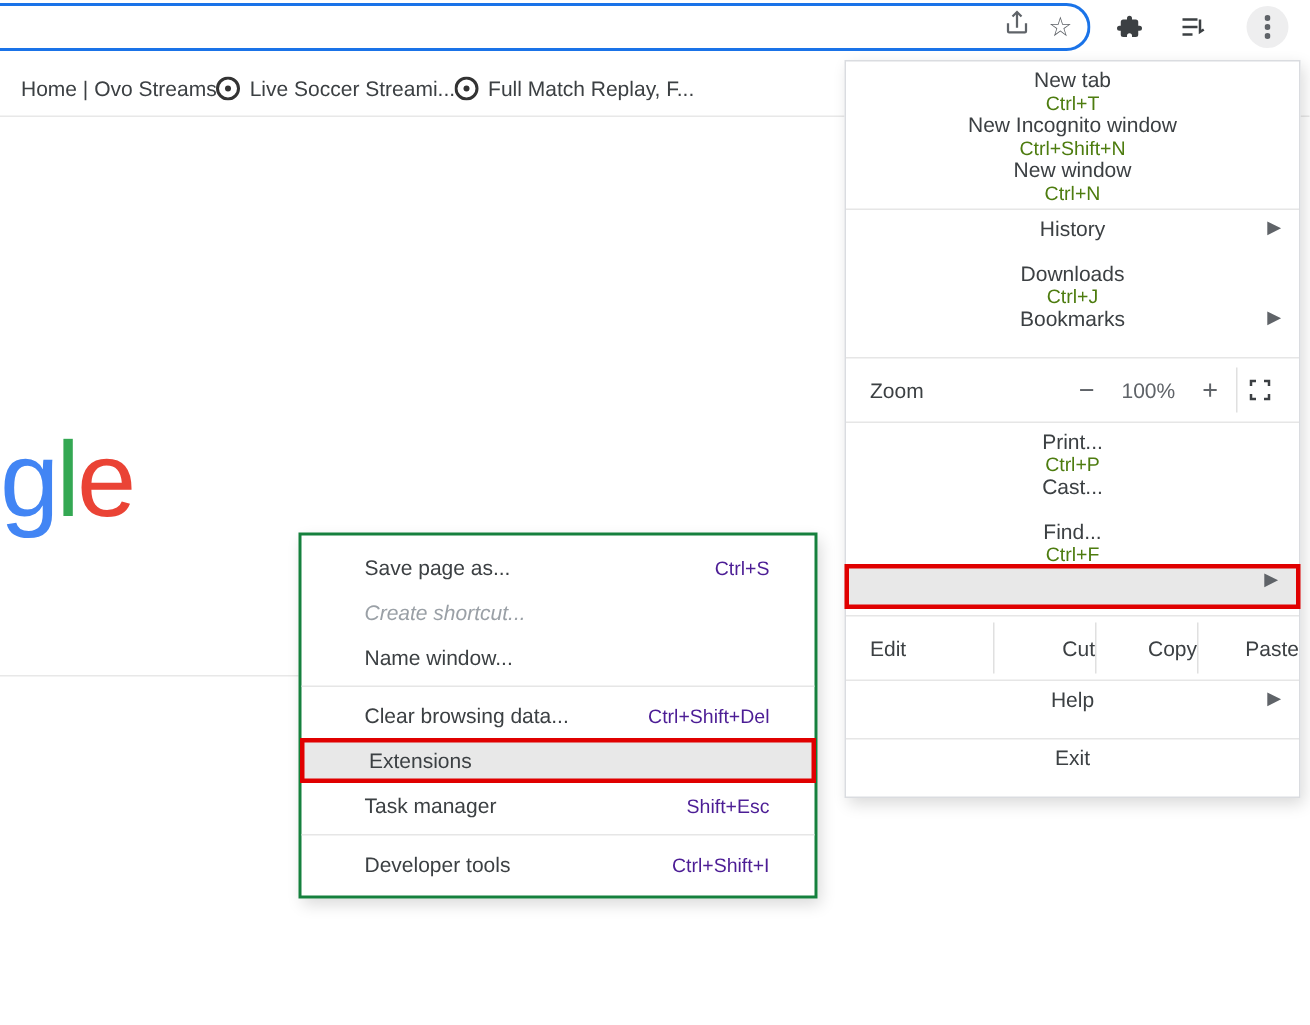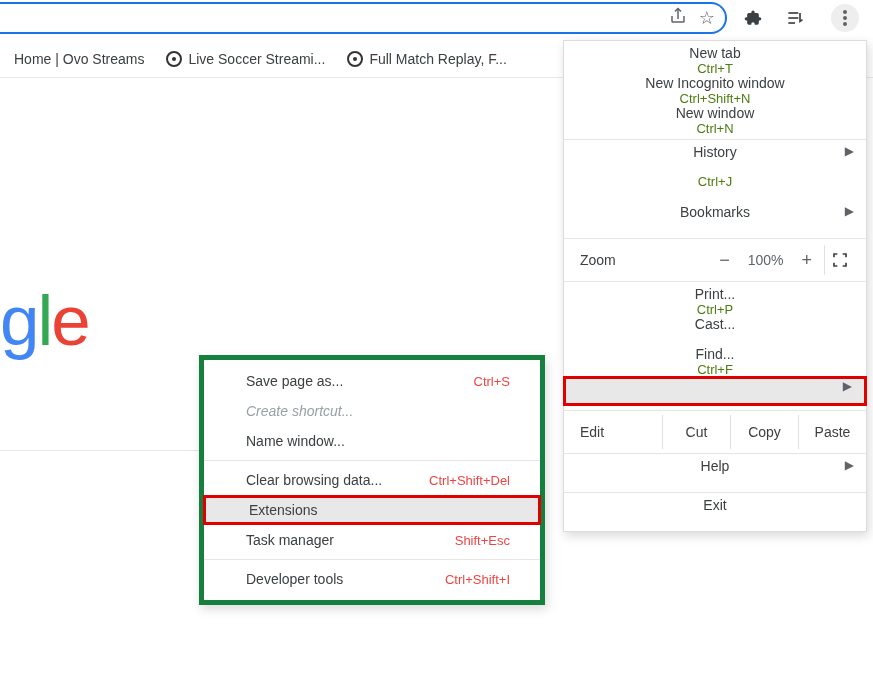--- a/index.html
+++ b/index.html
@@ -9,21 +9,21 @@
   .addr-row { position: absolute; top: 0; left: 0; right: 0; height: 36px; display: flex; align-items: center; }
   .omnibox { flex: 1; height: 32px; border: 2px solid #1a73e8; border-left: none; border-radius: 0 16px 16px 0; margin-right: 4px; position: relative; background:#fff;}
   .omnibox .share-icon { position: absolute; right: 38px; top: 50%; transform: translateY(-50%); font-size: 16px; color:#5f6368; }
   .omnibox .star-icon  { position: absolute; right: 10px; top: 50%; transform: translateY(-50%); font-size: 18px; color:#5f6368; }
   .toolbar-icons { display: flex; align-items: center; gap: 18px; padding: 0 14px 0 10px; }
   .tb-icon { width: 24px; height: 24px; display: flex; align-items: center; justify-content: center; color: #5f6368; font-size: 18px; }
   .kebab { width: 28px; height: 28px; border-radius: 50%; background: #eeeeef; display: flex; align-items: center; justify-content: center; margin-left: 6px; }
   .kebab svg circle { fill: #5f6368; }
 
   
-  .bm-bar { position: absolute; top: 40px; left: 0; right: 0; height: 38px; border-bottom: 1px solid #e8e8e8; display: flex; align-items: center; padding-left: 14px; gap: 22px; font-size: 14px; color:#3c4043;}
+  .bm-bar { position: absolute; top: 40px; left: 0; right: 0; height: 38px; border-bottom: 1px solid #e8e8e8; display: flex; align-items: center; padding-left: 14px; font-size: 14px; color:#3c4043;}
   .bm-item { display: flex; align-items: center; gap: 6px; white-space: nowrap; max-width: 180px; overflow: hidden; text-overflow: ellipsis; cursor: pointer; }
   .soccer { width:16px; height:16px; border:2px solid #333; border-radius:50%; position:relative; flex-shrink:0;}
   .soccer::after{content:"";position:absolute;top:4px;left:4px;width:4px;height:4px;background:#333;border-radius:50%;}
 
   
   .logo { position: absolute; top: 280px; left: 0; font-family: "Product Sans", Arial, sans-serif; font-size: 71px; font-weight: 500; letter-spacing: -2px; text-align: right; }
   .g { color: #4285f4; } .l { color: #34a853; } .e { color: #ea4335; }
 
   
   .sep-line { position:absolute; top:450px; left:0; right:330px; height:1px; background:#e8e8e8;}
@@ -42,27 +42,27 @@
   
   .zoom-row { display:flex; align-items:center; height:34px; padding:0 12px 0 16px;}
   .zoom-row .lbl{flex:1;}
   .zoom-ctrl{display:flex;align-items:center;gap:18px;color:#5f6368;}
   .zoom-ctrl button{background:none;border:none;font-size:18px;color:#5f6368;cursor:pointer;}
   .fs-box{width:30px;height:30px;border-left:1px solid #e0e0e0;display:flex;align-items:center;justify-content:center;margin-left:12px;}
 
   
   .edit-row { display:flex; align-items:center; height:34px; }
   .edit-row .edit-lbl{flex:1; padding-left:16px;}
-  .edit-row .cell{width:68px;text-align:center;border-left:1px solid #e0e0e0;height:100%;display:flex;align-items:center;justify-content:center;cursor:pointer;}
-
-  
-  .submenu { position:absolute; top:355px; left:199px; width:346px; background:#fff; border:5px solid #15803d; box-shadow: 2px 4px 10px rgba(0,0,0,0.15); font-size:14px; color:#3c4043; padding:6px 0;}
+  .edit-row .cell{width:68px;text-align:center;border-left:1px solid #e0e0e0;height:100%;display:flex;align-items:center;justify-content:flex-end;cursor:pointer;}
+
+  
+  .submenu { position:absolute; top:355px; left:199px; width:346px; background:#fff; border:2px solid #15803d; box-shadow: 2px 4px 10px rgba(0,0,0,0.15); font-size:14px; color:#3c4043; padding:6px 0;}
   .smi { display:flex; align-items:center; height:30px; padding:0 30px 0 42px; cursor:pointer;}
   .smi .lbl{flex:1;}
-  .smi .sc{color:#ef4444;font-size:13px;}
+  .smi .sc{color:#4c1d95;font-size:13px;}
   .smi.disabled{color:#9aa0a6;cursor:default;font-style:italic;}
   .smi.hl{background:#e8e8e8;}
   .submenu .redbox{margin:0 -1px;padding:0 20px 0 43px;}
 </style>
 </head>
 <body>
 
 <div class="addr-row">
   <div class="omnibox">
     <span class="share-icon">
@@ -130,20 +130,21 @@
   <div class="mi">
       <span class="lbl">New window</span>
       <span class="sc">Ctrl+N</span>
     </div>
   <div class="sep"></div>
   <div class="mi">
       <span class="lbl">History</span>
       <span class="arrow">▶</span>
     </div>
   <div class="mi">
+      <span class="lbl">Downloads</span>
       <span class="sc">Ctrl+J</span>
     </div>
   <div class="mi">
       <span class="lbl">Bookmarks</span>
       <span class="arrow">▶</span>
     </div>
   <div class="sep"></div>
   <div class="zoom-row">
     <span class="lbl">Zoom</span>
     <div class="zoom-ctrl">

